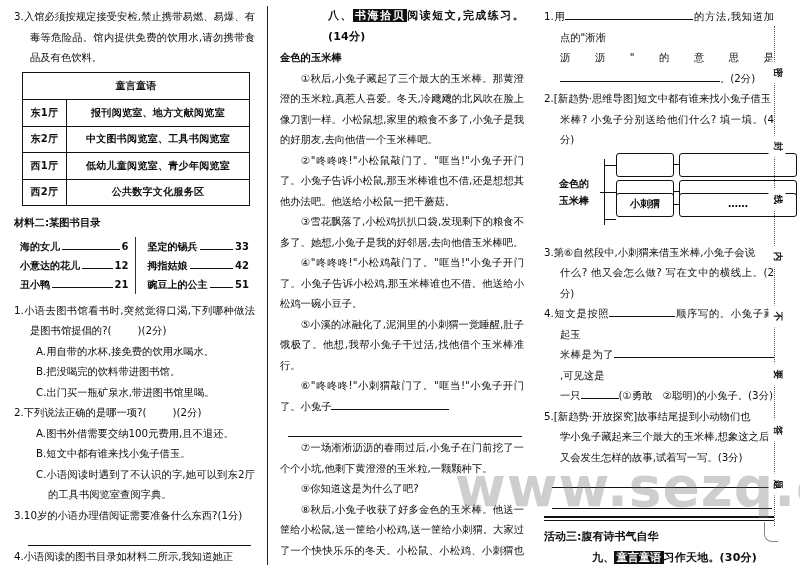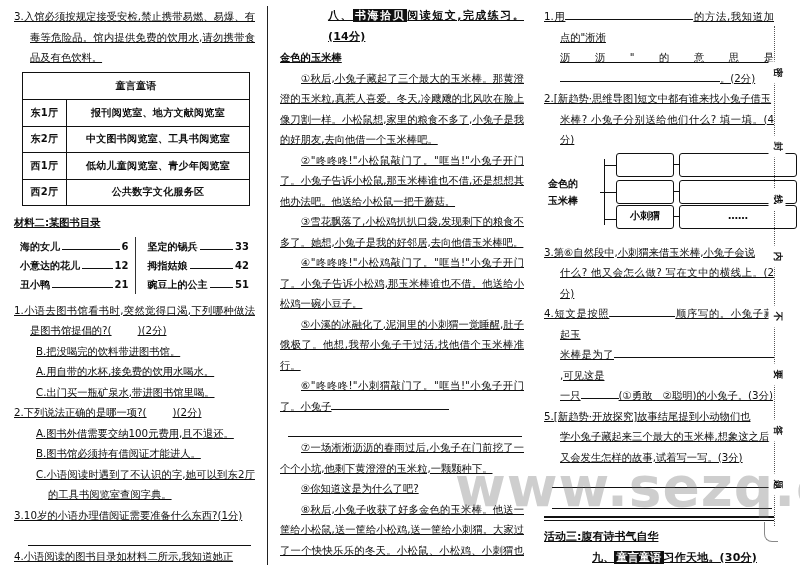--- a/index.html
+++ b/index.html
@@ -37,21 +37,21 @@
     position: relative;
     padding: 0 8px;
     font-size: 10.3px;
     line-height: 20.5px;
   }
   .col1 { width: 268px; border-right: 1.6px solid #222; padding-left: 14px; padding-right: 12px; }
   .col2 { width: 266px; padding-left: 12px; padding-right: 10px; }
   .col3 { width: 266px; padding-left: 10px; padding-right: 26px; }
 
   
-  .para { margin: 0; text-align: justify; text-decoration: underline; }
+  .para { margin: 0; text-align: justify; }
   .body-txt { text-indent: 21px; }
   .hang {
     padding-left: 16px;
     text-indent: -16px;
   }
   .opt {
     padding-left: 34px;
     text-indent: -12px;
   }
   .bold { font-weight: bold; }
@@ -138,21 +138,21 @@
   
   .mindmap {
     position: relative;
     height: 84px;
     margin: 3px 0 5px 0;
   }
   .mm-root {
     position: absolute;
     left: 4px; top: 22px;
     width: 52px;
-    text-align: left;
+    text-align: center;
     font-weight: bold;
     font-size: 10px;
     line-height: 17px;
   }
   .mm-spine {
     position: absolute;
     left: 60px; top: 6px;
     width: 1.4px; height: 66px;
     background: #111;
   }
@@ -294,27 +294,27 @@
         </div>
         <div class="crow">
           <span class="nm">豌豆上的公主</span>
           <span class="dots"></span>
           <span class="pg">51</span>
         </div>
       </div>
     </div>
 
     <p class="para hang"><span>1.小语去图书馆看书时,突然觉得口渴,下列哪种做法是图书馆提倡的?(</span><span class="paren-blank"></span><span>)(2分)</span></p>
+    <p class="para opt">A.用自带的水杯,接免费的饮用水喝水。</p>
     <p class="para opt">B.把没喝完的饮料带进图书馆。</p>
-    <p class="para opt">A.用自带的水杯,接免费的饮用水喝水。</p>
     <p class="para opt">C.出门买一瓶矿泉水,带进图书馆里喝。</p>
 
     <p class="para hang"><span>2.下列说法正确的是哪一项?(</span><span class="paren-blank"></span><span>)(2分)</span></p>
     <p class="para opt">A.图书外借需要交纳100元费用,且不退还。</p>
-    <p class="para opt">B.图书馆必须持有借阅证才能进人。</p>
+    <p class="para opt">B.短文中都有谁来找小兔子借玉。</p>
     <p class="para opt">C.小语阅读时遇到了不认识的字,她可以到东2厅的工具书阅览室查阅字典。</p>
 
     <p class="para hang">3.10岁的小语办理借阅证需要准备什么东西?(1分)</p>
     <div class="ansline"></div>
 
     <p class="para hang">4.小语阅读的图书目录如材料二所示,我知道她正</p>
 
   </div>
 
   <div class="col col2">
@@ -361,21 +361,21 @@
       </div>
 
       <div class="mm-branch" style="top:39px;"></div>
       <div class="mm-row" style="top:27px;">
         <div class="mm-box small"></div>
         <div class="mm-link"></div>
         <div class="mm-box big"></div>
       </div>
 
       <div class="mm-branch" style="top:66px;"></div>
-      <div class="mm-row" style="top:52px;">
+      <div class="mm-row" style="top:40px;">
         <div class="mm-box small">小刺猬</div>
         <div class="mm-link"></div>
         <div class="mm-box big">……</div>
       </div>
     </div>
 
     <p class="para hang">3.第⑥自然段中,小刺猬来借玉米棒,小兔子会说</p>
     <p class="para" style="padding-left:16px;">什么? 他又会怎么做? 写在文中的横线上。(2分)</p>
 
     <p class="para hang"><span>4.短文是按照</span><span class="blank bl-md"></span><span>顺序写的。小兔子藏起玉</span></p>

